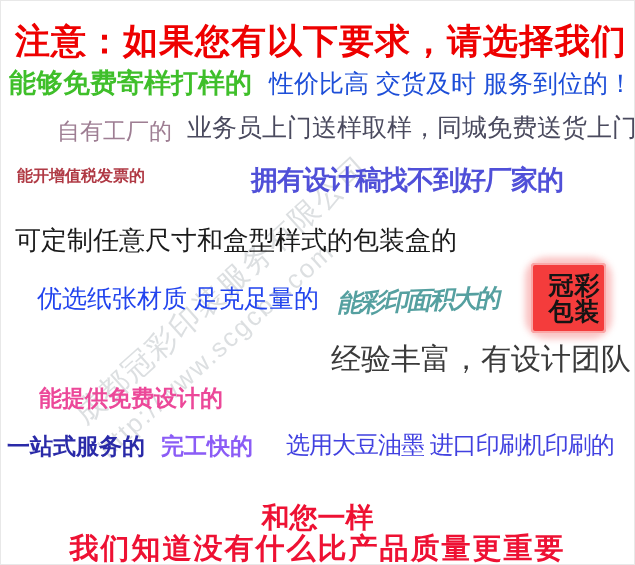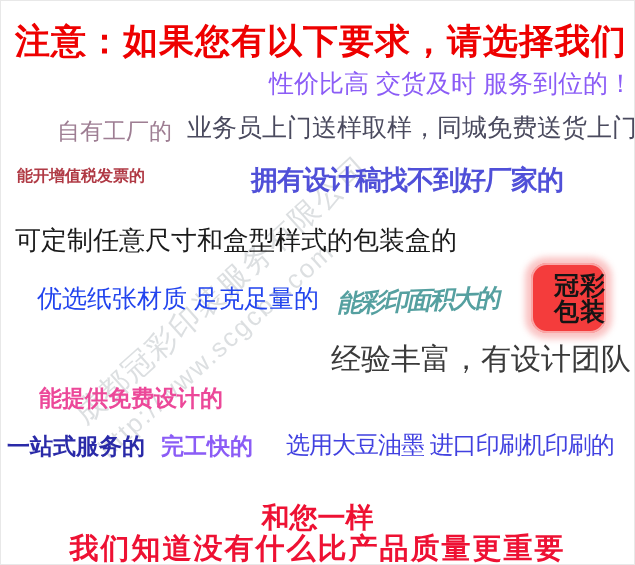--- a/index.html
+++ b/index.html
@@ -69,21 +69,21 @@
     font-size: 27px;
     font-weight: bold;
     color: #3fbf2a;
     letter-spacing: 0px;
   }
   .t-value {
     left: 268px;
     top: 66px;
     font-size: 25px;
     font-weight: normal;
-    color: #8b5cf6;
+    color: #1d4ed8;
     letter-spacing: 0px;
   }
   .t-own-factory {
     left: 56px;
     top: 115px;
     font-size: 23px;
     color: #9e7e93;
     font-weight: normal;
     font-family: "Liberation Serif", serif;
   }
@@ -234,25 +234,25 @@
     position: absolute;
     inset: -6px;
     background: rgba(240, 60, 60, 0.30);
     border-radius: 22px 22px 22px 22px / 20px 20px 20px 20px;
     filter: blur(3px);
   }
   .stamp-body {
     position: absolute;
     inset: 0;
     background: #f43c3c;
-    border-radius: 16px;
+    border-radius: 4px;
     box-shadow: 0 0 0 2px rgba(255,255,255,0.55) inset;
     display: flex;
     flex-direction: column;
-    align-items: flex-end;
+    align-items: center;
     justify-content: center;
     line-height: 1.05;
     padding-left: 12px;
   }
   .stamp-body span {
     color: #141414;
     font-size: 25px;
     font-weight: bold;
     letter-spacing: 1px;
     font-family: "Liberation Sans", sans-serif;
@@ -263,20 +263,21 @@
 
 <div id="poster">
 
   <div class="wm-layer">
     <div class="wm wm-company">成都冠彩印装服务有限公司</div>
     <div class="wm wm-url">http://www.scgcbz.com</div>
   </div>
 
   <div class="line title-main">注意：如果您有以下要求，请选择我们！</div>
 
+  <div class="line t-free-sample">能够免费寄样打样的</div>
   <div class="line t-value">性价比高 交货及时 服务到位的！</div>
   <div class="line t-own-factory">自有工厂的</div>
   <div class="line t-salesman">业务员上门送样取样，同城免费送货上门的</div>
   <div class="line t-invoice">能开增值税发票的</div>
   <div class="line t-design-draft">拥有设计稿找不到好厂家的</div>
   <div class="line t-custom-size">可定制任意尺寸和盒型样式的包装盒的</div>
   <div class="line t-paper">优选纸张材质 足克足量的</div>
   <div class="line t-calligraphy">能彩印面积大的</div>
   <div class="line t-experience">经验丰富，有设计团队</div>
   <div class="line t-free-design">能提供免费设计的</div>

